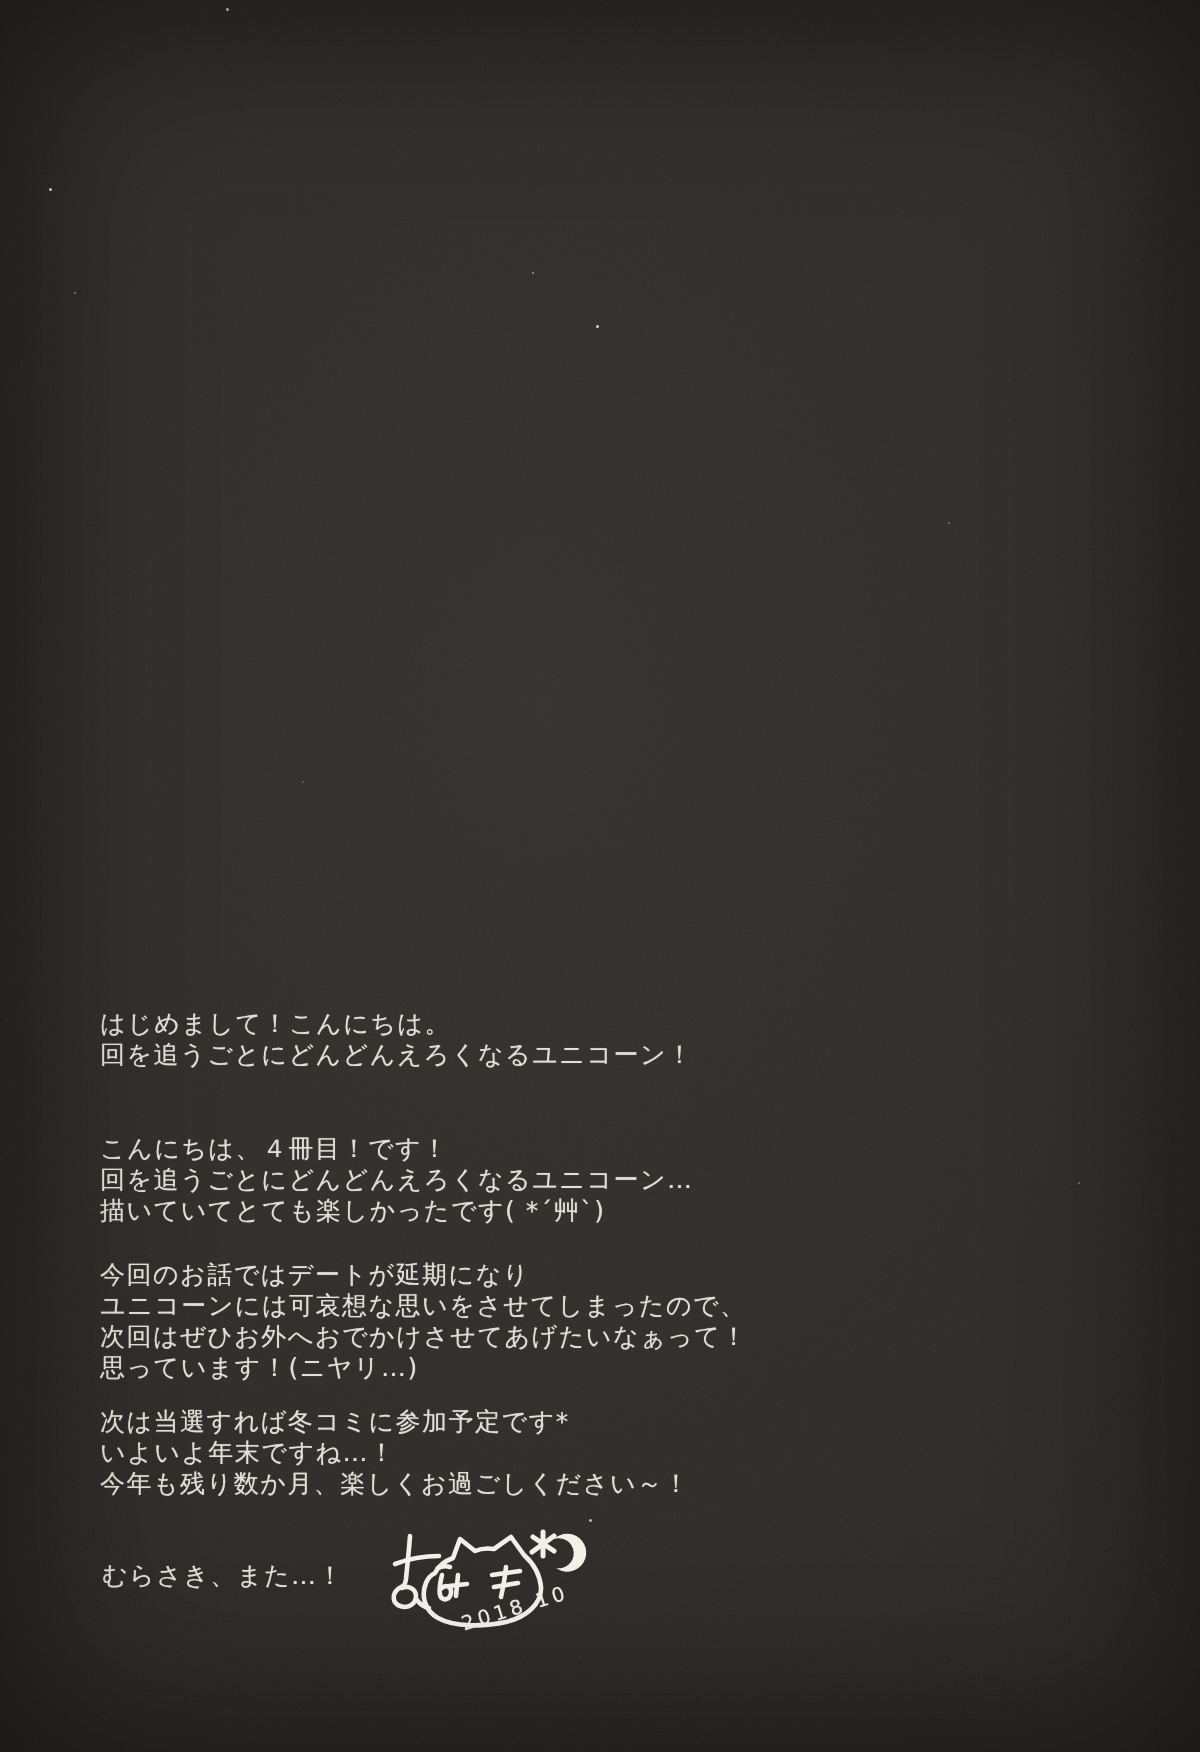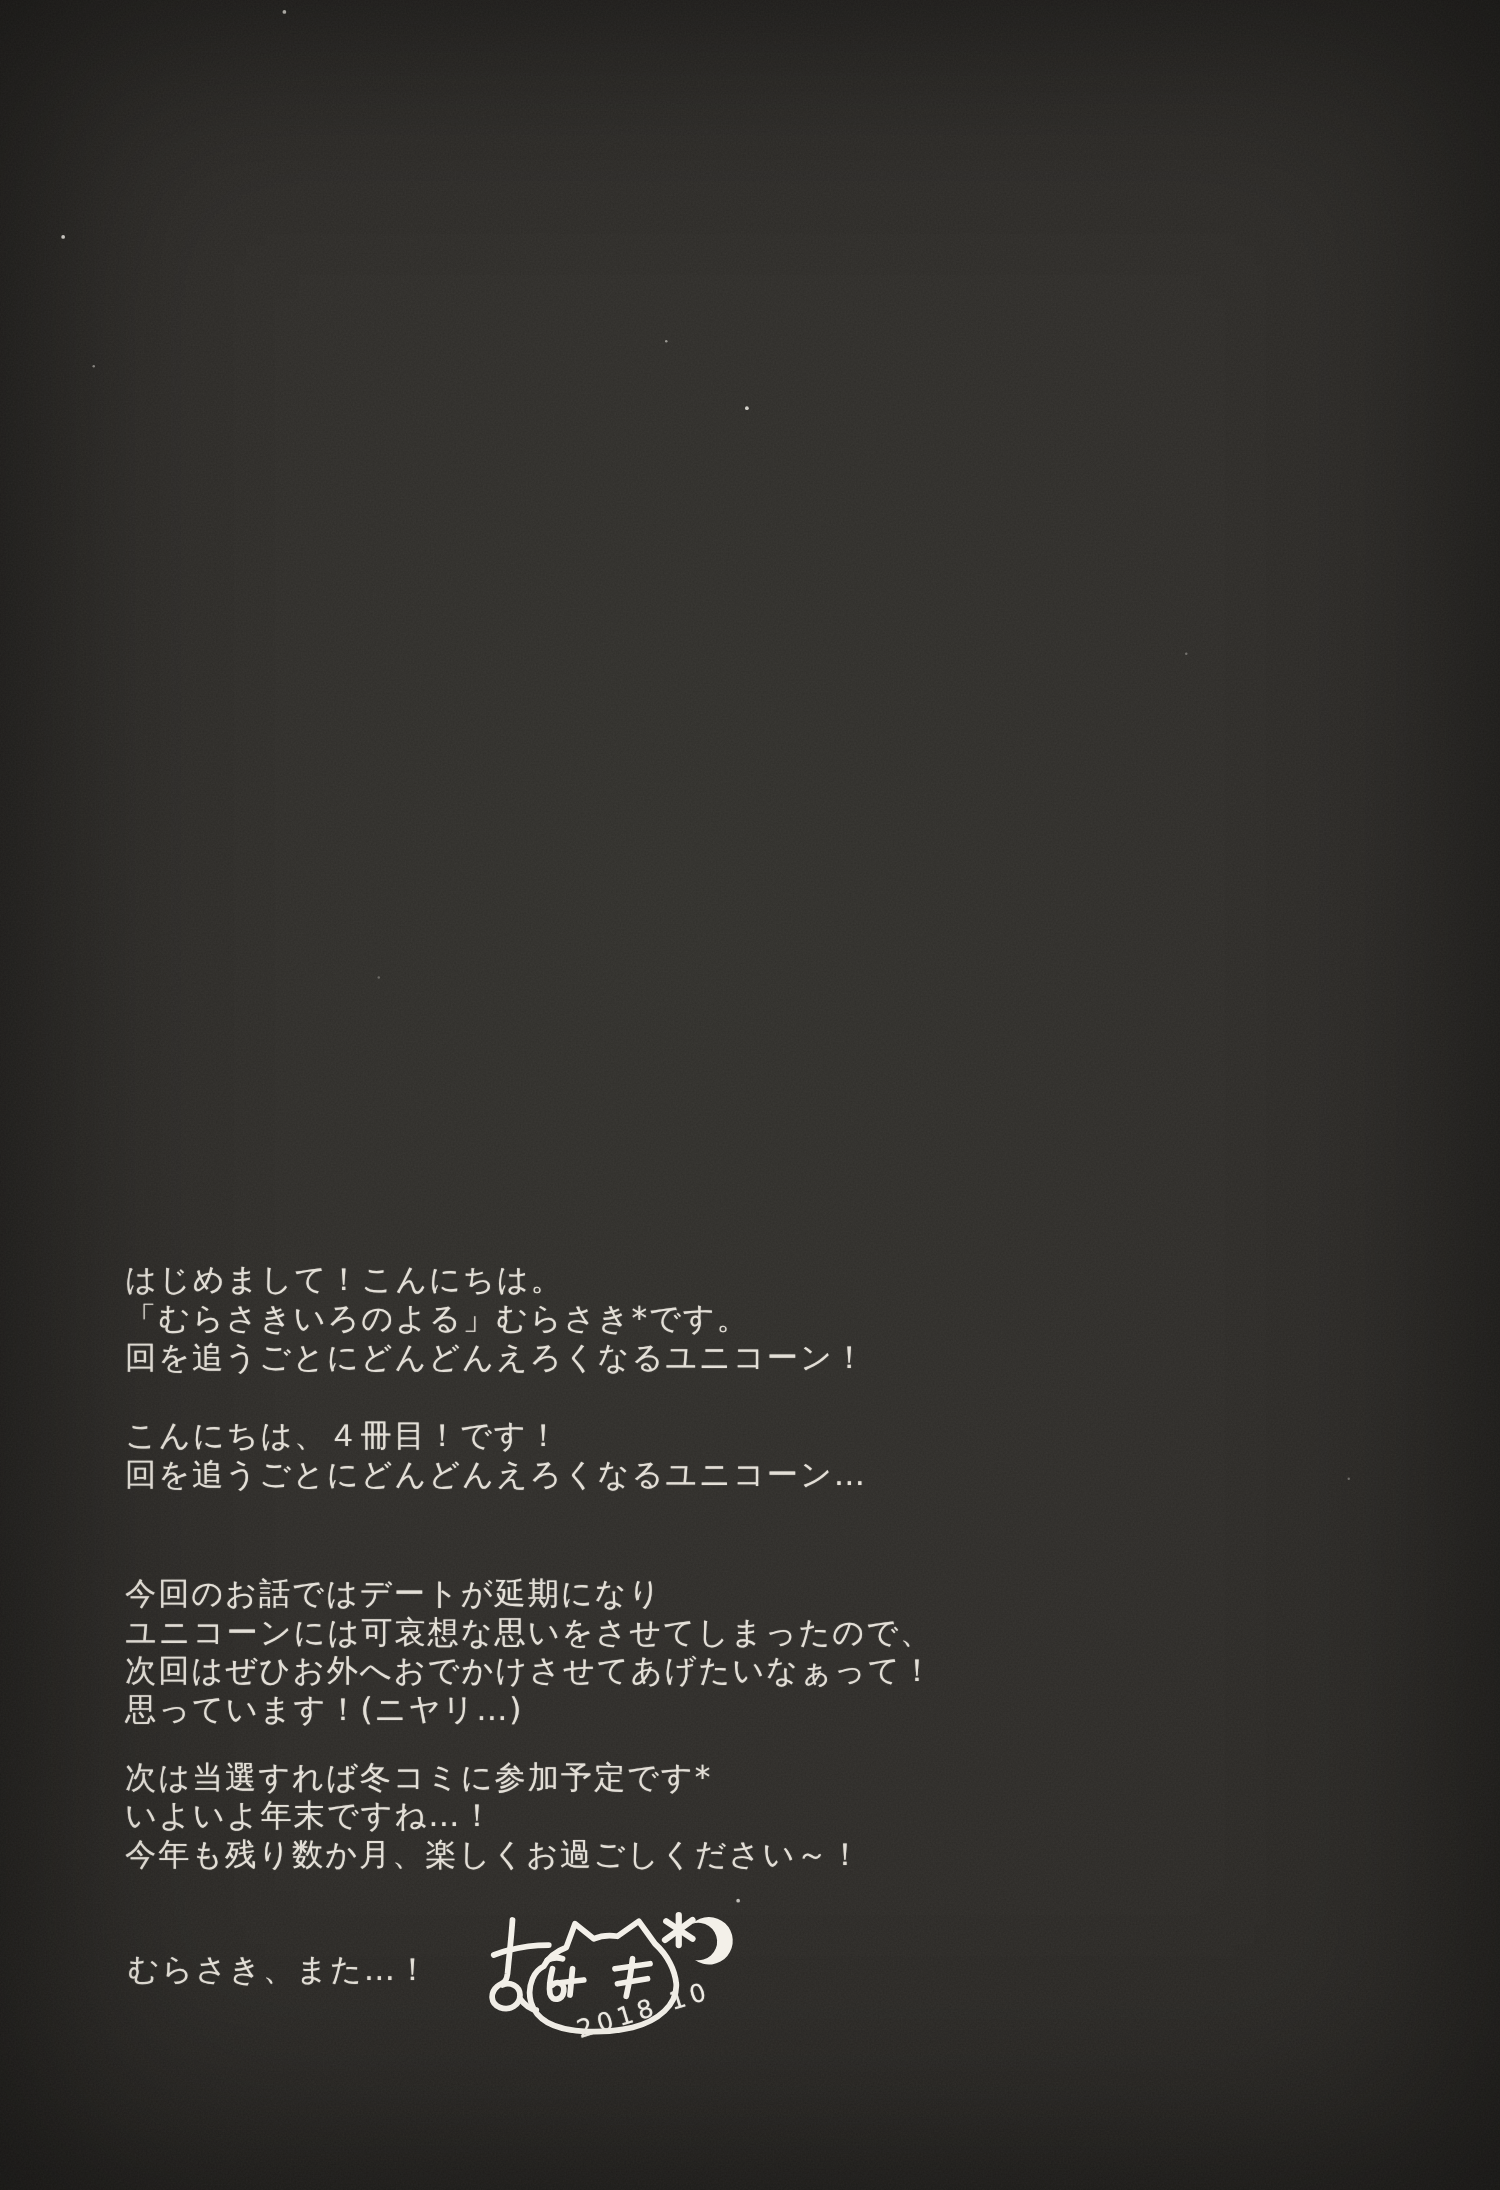--- a/index.html
+++ b/index.html
@@ -61,27 +61,27 @@
   <div class="speck s5"></div>
   <div class="speck s6"></div>
   <div class="speck s7"></div>
   <div class="speck s8"></div>
   <div class="speck s9"></div>
 
   <div class="text-area">
 
     <section class="para" style="top:1008px">
       <div class="line">はじめまして！こんにちは。</div>
-      <div class="line">「むらさきいろのよる」むらさき*です。</div>
       <div class="line">回を追うごとにどんどんえろくなるユニコーン！</div>
     </section>
 
     <section class="para" style="top:1133px">
       <div class="line">こんにちは、４冊目！です！</div>
       <div class="line">回を追うごとにどんどんえろくなるユニコーン…</div>
+      <div class="line">描いていてとても楽しかったです( *´艸`)</div>
     </section>
 
     <section class="para" style="top:1406px">
       <div class="line">次は当選すれば冬コミに参加予定です*</div>
       <div class="line">いよいよ年末ですね…！</div>
       <div class="line">今年も残り数か月、楽しくお過ごしください～！</div>
     </section>
 
     <section class="para" style="top:1259px">
       <div class="line">今回のお話ではデートが延期になり</div>

